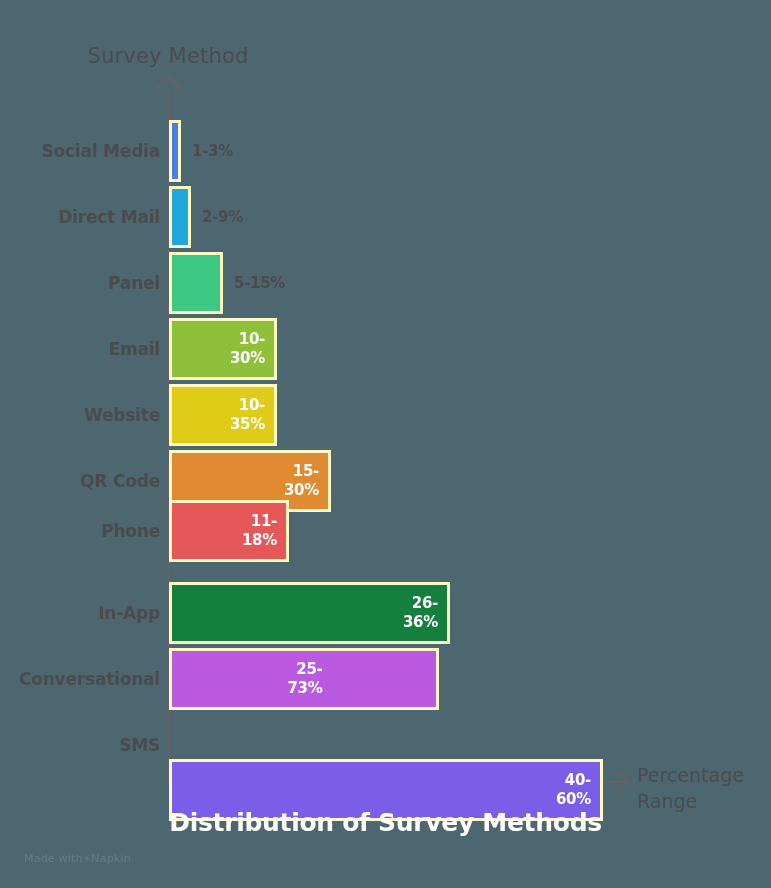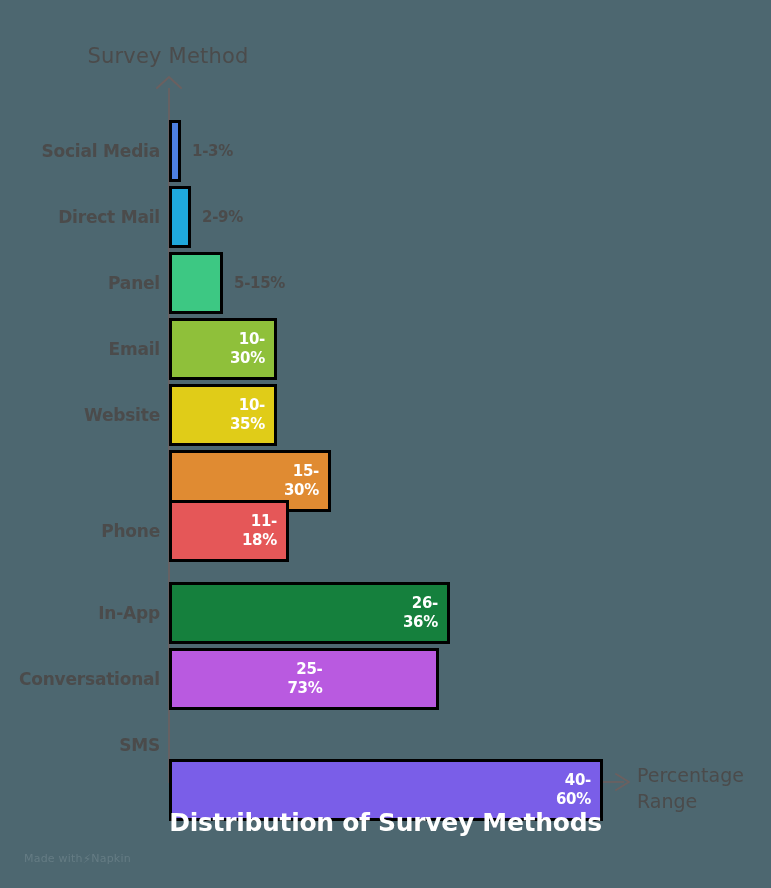--- a/index.html
+++ b/index.html
@@ -97,21 +97,21 @@
     text-align: right;
     font-family: "DejaVu Sans", sans-serif;
     letter-spacing: -.2px;
   }
   .bar {
     position: absolute;
     left: 169px;
     top: 0;
     height: 62px;
     box-sizing: border-box;
-    border: 3px solid #000000;
+    border: 3px solid #fef9c3;
     display: flex;
     align-items: center;
     justify-content: flex-end;
   }
   .bar-value-in {
     color: #ffffff;
     font-size: 15px;
     font-weight: bold;
     line-height: 19px;
     text-align: right;
@@ -209,20 +209,21 @@
           <div class="bar-value-in">10-30%</div>
         </div>
       </div>
       <div class="bar-row" style="top: 384px;">
         <div class="cat-label">Website</div>
         <div class="bar" style="width: 108px; background: rgb(224, 204, 24);">
           <div class="bar-value-in">10-35%</div>
         </div>
       </div>
       <div class="bar-row" style="top: 450px;">
+        <div class="cat-label">QR Code</div>
         <div class="bar" style="width: 162px; background: rgb(224, 139, 50);">
           <div class="bar-value-in">15-30%</div>
         </div>
       </div>
       <div class="bar-row" style="top: 500px;">
         <div class="cat-label">Phone</div>
         <div class="bar" style="width: 120px; background: rgb(229, 87, 88);">
           <div class="bar-value-in">11-18%</div>
         </div>
       </div>

